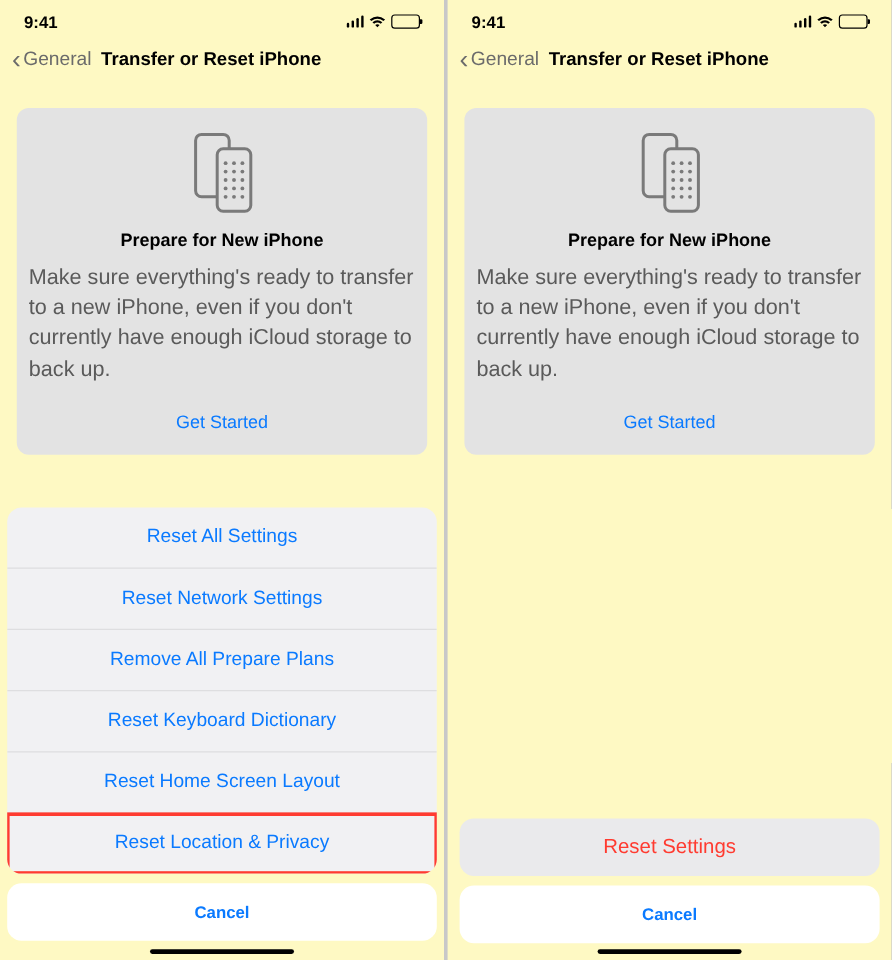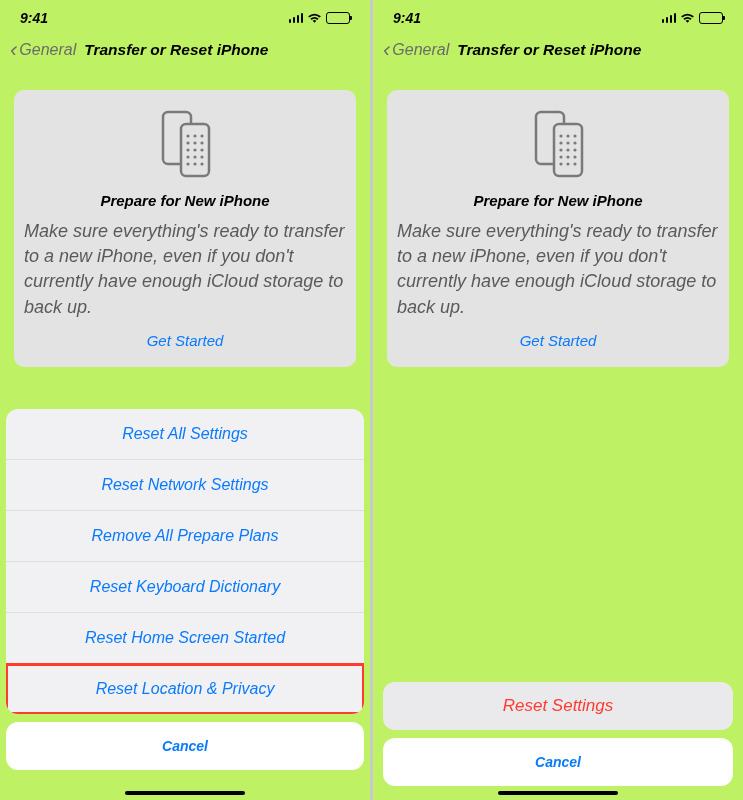--- a/index.html
+++ b/index.html
@@ -1,30 +1,30 @@
 <!DOCTYPE html>
 <html><head>
   <meta charset="utf-8">
   <style>
     * { margin: 0; padding: 0; box-sizing: border-box; font-family: -apple-system, BlinkMacSystemFont, 'Segoe UI', sans-serif; }
     body { background: #c8c8c8; width: 743px; height: 800px; display: flex; gap: 3px; }
-    .phone { flex: 1; background: #bef264; position: relative; overflow: hidden; font-style: italic; }
+    .phone { flex: 1; background: #fef9c3; position: relative; overflow: hidden; }
     .status-bar { display: flex; justify-content: space-between; align-items: center; padding: 8px 20px 2px; height: 30px; font-size: 14px; font-weight: 600; color: #000; }
     .status-right { display: flex; gap: 4px; align-items: center; }
     .nav-bar { display: flex; align-items: center; padding: 6px 10px; height: 40px; }
     .back-btn { display: flex; align-items: center; color: #6b6b6b; font-size: 16px; }
     .chevron-left { font-size: 22px; margin-right: 2px; }
     .nav-title { font-weight: 600; font-size: 15.5px; margin-left: 8px; color: #000; }
     .card { background: #e3e3e3; margin: 20px 14px; border-radius: 10px; padding: 20px 4px 18px; }
     .card-icon { display: flex; justify-content: center; margin-bottom: 14px; }
     .phone-icon-svg { width: 56px; height: 68px; }
     .card-title { text-align: center; font-weight: 600; font-size: 15px; margin-bottom: 10px; color: #000; }
     .card-desc { text-align: left; font-size: 18px; color: #5a5a5a; line-height: 1.4; padding: 0 6px; }
-    .card-cta { text-align: center; color: #0a7aff; font-size: 15px; margin-top: 12px; }
-    .action-sheet { position: absolute; bottom: 0; left: 0; right: 0; padding: 0 6px 30px; }
+    .card-cta { text-align: center; color: #0a7aff; font-size: 15px; margin-top: 24px; }
+    .action-sheet { position: absolute; bottom: 0; left: 0; right: 0; padding: 0 6px 16px; }
     .sheet-list { background: #f1f1f3; border-radius: 12px; overflow: hidden; margin-bottom: 8px; }
     .sheet-item { text-align: center; color: #0a7aff; font-size: 16px; padding: 16px 10px; border-bottom: 1px solid rgba(0,0,0,0.08); }
     .sheet-item:last-child { border-bottom: none; }
     .sheet-item.highlighted { outline: 3px solid #ff3b30; outline-offset: -2px; position: relative; z-index: 2; }
     .cancel-btn { background: #ffffff; border-radius: 12px; text-align: center; color: #0a7aff; font-size: 14px; font-weight: 600; padding: 16px; }
     .home-indicator { position: absolute; bottom: 5px; left: 50%; transform: translateX(-50%); width: 120px; height: 4px; background: #000; border-radius: 3px; z-index: 10; }
     .alert-sheet { position: absolute; bottom: 0; left: 0; right: 0; padding: 0 10px 14px; }
     .alert-box { background: #eaeaec; border-radius: 12px; overflow: hidden; margin-bottom: 8px; }
     .alert-msg { text-align: center; font-size: 12.5px; color: #888; padding: 16px 28px; line-height: 1.4; border-bottom: 1px solid rgba(0,0,0,0.08); }
     .alert-action { text-align: center; color: #ff3b30; font-size: 17px; padding: 14px; }
@@ -89,21 +89,21 @@
     <div class="card-desc">Make sure everything's ready to transfer to a new iPhone, even if you don't currently have enough iCloud storage to back up.</div>
     <div class="card-cta">Get Started</div>
   </div>
 
   <div class="action-sheet">
     <div class="sheet-list">
       <div class="sheet-item">Reset All Settings</div>
       <div class="sheet-item">Reset Network Settings</div>
       <div class="sheet-item">Remove All Prepare Plans</div>
       <div class="sheet-item">Reset Keyboard Dictionary</div>
-      <div class="sheet-item">Reset Home Screen Started</div>
+      <div class="sheet-item">Reset Home Screen Layout</div>
       <div class="sheet-item highlighted">Reset Location &amp; Privacy</div>
     </div>
     <div class="cancel-btn">Cancel</div>
   </div>
   <div class="home-indicator"></div>
 </div>
 
 <div class="phone">
   <div class="status-bar">
     <span>9:41</span>

